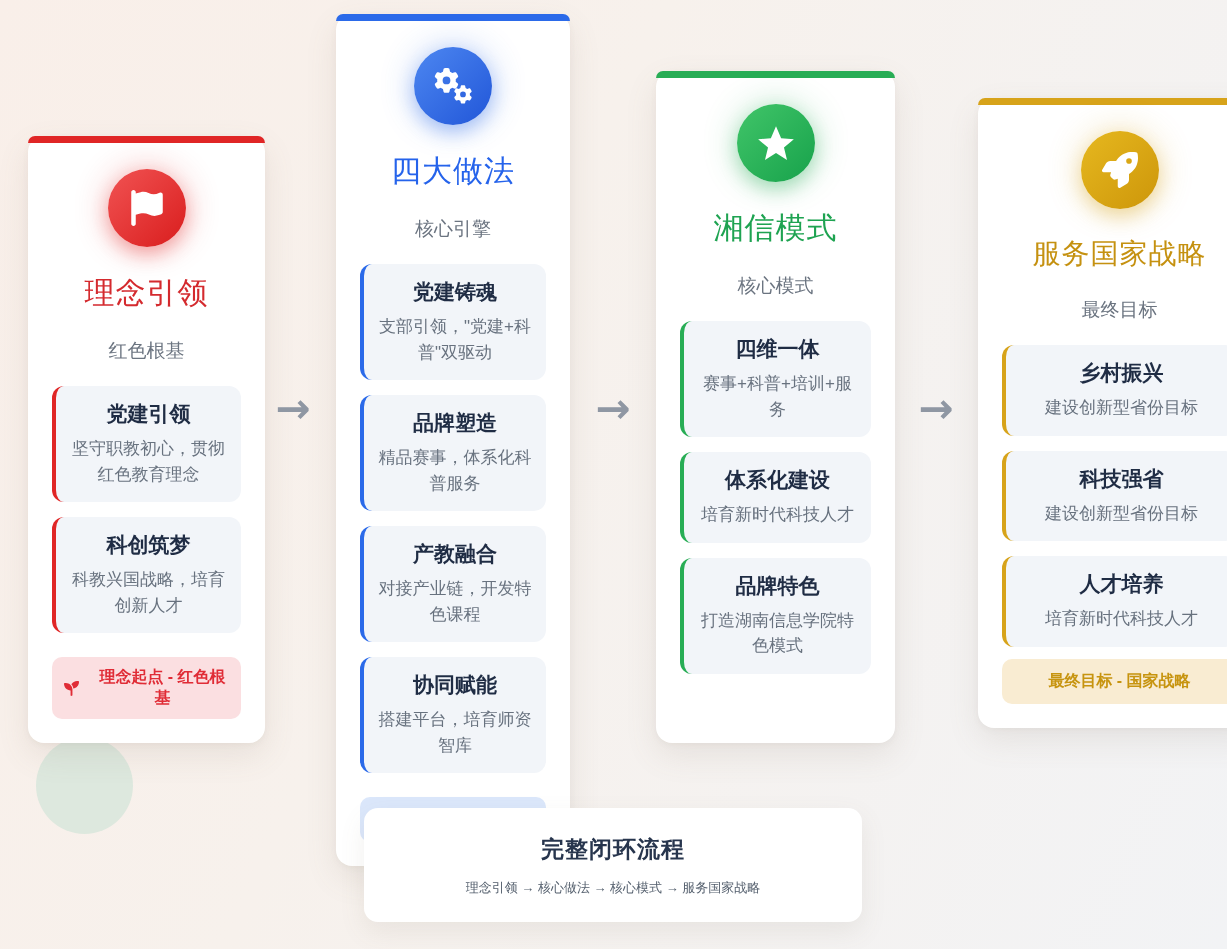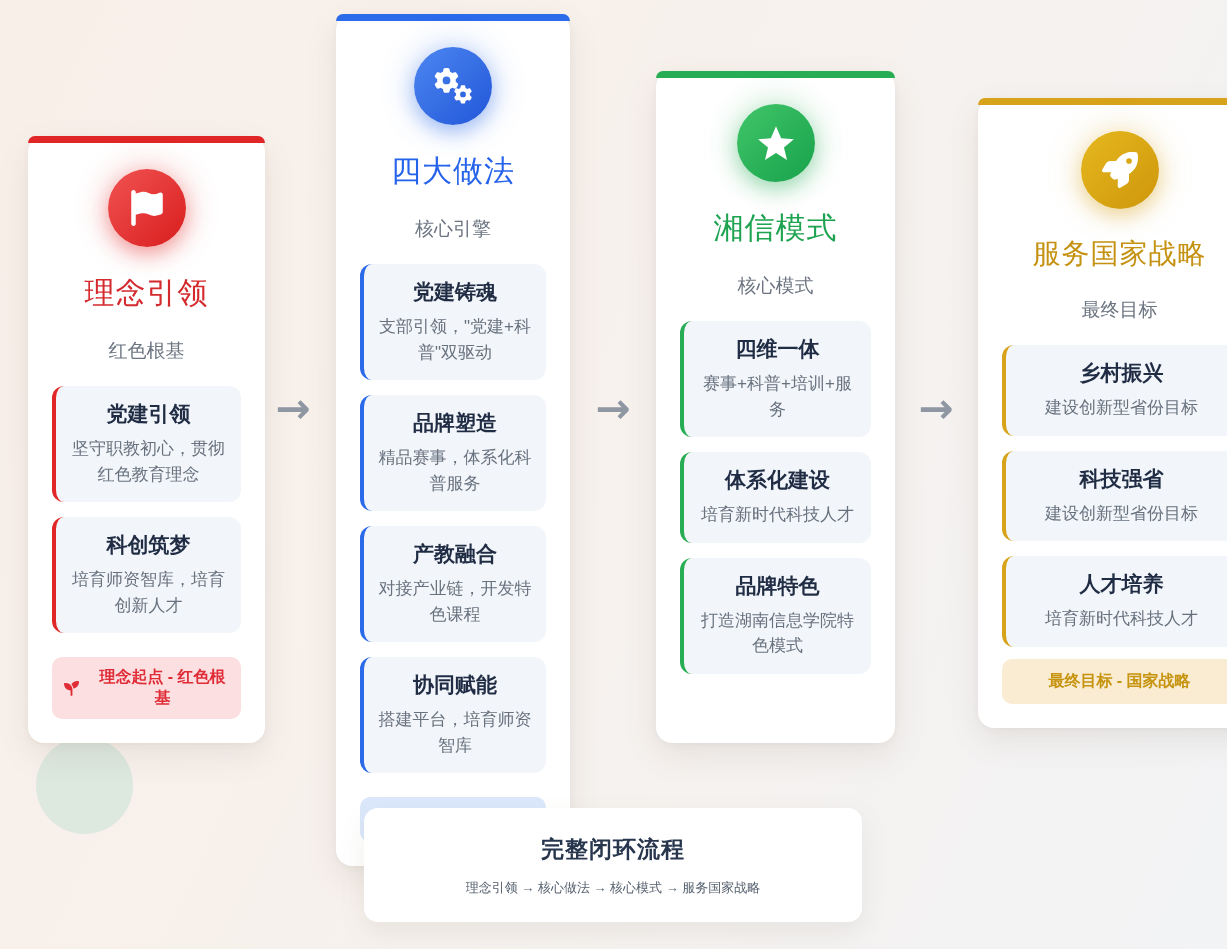--- a/index.html
+++ b/index.html
@@ -107,21 +107,21 @@
       </div>
       <h2 class="card-title">理念引领</h2>
       <div class="card-subtitle">红色根基</div>
       <div class="items">
         <div class="item">
           <div class="item-title">党建引领</div>
           <div class="item-desc">坚守职教初心，贯彻红色教育理念</div>
         </div>
         <div class="item">
           <div class="item-title">科创筑梦</div>
-          <div class="item-desc">培育师资智库，培育创新人才</div>
+          <div class="item-desc">科教兴国战略，培育创新人才</div>
         </div>
       </div>
       <div class="badge" style="margin-top:24px">
         <svg width="15" height="15" viewBox="0 0 512 512">
           <path fill="#e02c36" d="M512 32c0 113.6-84.6 207.5-194.2 222c-7.1-53.4-30.6-101.6-65.3-139.3C290.8 46.3 364 0 448 0h32c17.7 0 32 14.3 32 32zM0 96C0 78.3 14.3 64 32 64H64c123.7 0 224 100.3 224 224v32V480c0 17.7-14.3 32-32 32s-32-14.3-32-32V320C100.3 320 0 219.7 0 96z"></path>
         </svg>
         <span>理念起点 - 红色根基</span>
       </div>
     </div>
   </section>

